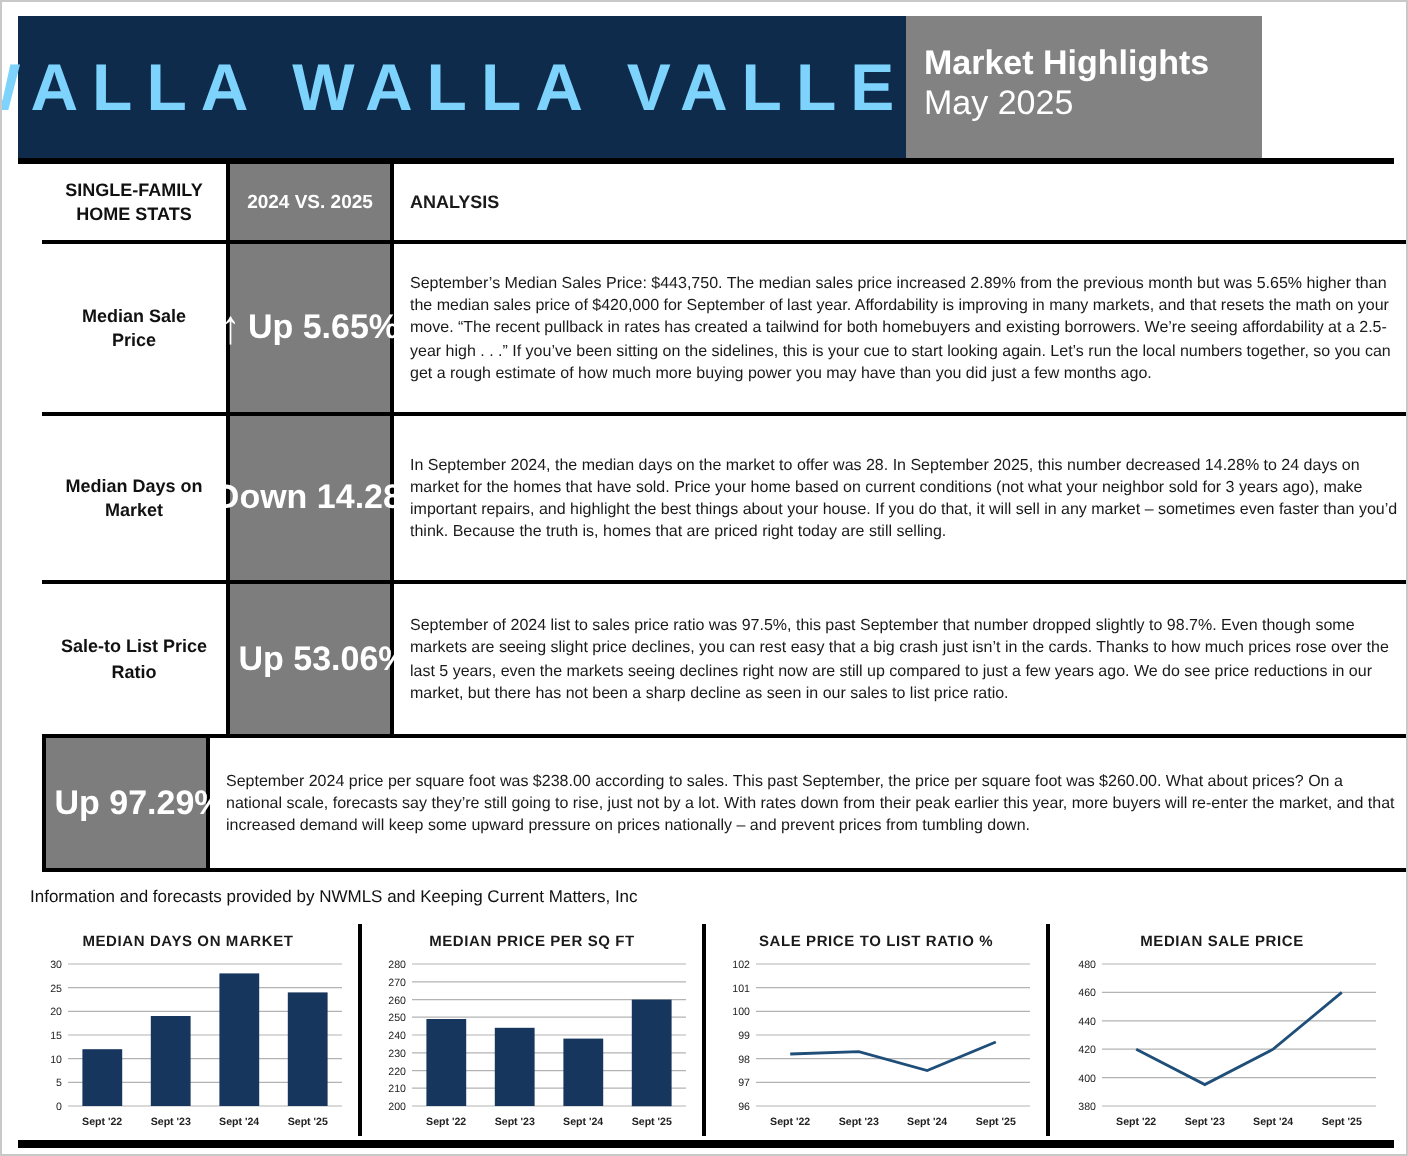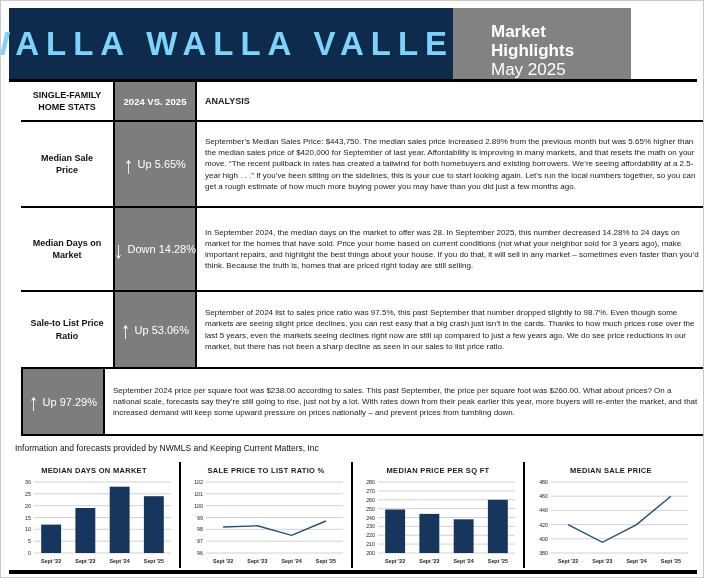--- a/index.html
+++ b/index.html
@@ -10,21 +10,21 @@
   }
   
   .header{position:absolute; left:8px; top:7px; width:688px; height:71px; display:flex;}
   .header-navy{
     width:444px; background:#0f2b4c; color:#7dd3fc; display:flex;
     align-items:center; justify-content:center;
     font-size:33px; letter-spacing:7px; font-weight:700; white-space:nowrap;
   }
   .header-gray{
     width:178px; background:#828282; color:#fff; box-sizing:border-box;
-    padding:15px 0 0 38px;
+    padding:15px 0 0 9px;
   }
   .header-gray .mh-title{font-weight:bold; font-size:17px; line-height:1.1;}
   .header-gray .mh-sub{font-size:17px; line-height:1.2;}
   .header-spacer{flex:1; background:#fff;}
   .header-rule{position:absolute; left:8px; top:78px; width:688px; height:3px; background:#000;}
 
   
   .stats-table{position:absolute; left:20px; top:81px; width:688px;}
   .t-row{display:flex; border-bottom:2px solid #000; box-sizing:border-box;}
   .c-stat{
@@ -39,21 +39,21 @@
   .c-analysis{
     flex:1; box-sizing:border-box; display:flex; align-items:center;
     padding:5px 8px; font-size:8px; line-height:1.38; color:#1a1a1a;
   }
   .hdr .c-stat{font-size:9px;}
   .hdr .c-change{font-weight:bold; font-size:9.5px; text-align:left;}
   .hdr .c-analysis{font-weight:bold; font-size:9px;}
   .row-h{height:40px;}
   .r1{height:86px;} .r2{height:84px;} .r3{height:77px;} .r4{height:67px;}
   .arrow{font-size:19px; line-height:1; font-weight:bold; transform:scaleY(1.25); display:inline-block;}
-  .chg-label{font-weight:normal; font-size:11px; white-space:nowrap;}
+  .chg-label{font-weight:bold; font-size:17px; white-space:nowrap;}
 
   
   .footer-note{position:absolute; left:14px; top:442px; font-size:8.5px; color:#111;}
 
   
   .charts{position:absolute; left:8px; top:461px; width:688px; height:106px; display:flex;}
   .chart-panel{width:172px; box-sizing:border-box; padding-top:4px;}
   .chart-panel.sep{border-right:2px solid #000;}
   .chart-title{
     text-align:center; font-size:7.5px; font-weight:bold; letter-spacing:.3px;
@@ -145,44 +145,20 @@
           <line x1="24" y1="4.0" x2="161" y2="4.0" stroke="#b3b3b3" stroke-width="0.6"></line>
           <text x="21" y="6.0" font-size="5.3" text-anchor="end" fill="#222" font-family="Liberation Sans, sans-serif">30</text>
           <text x="41.1" y="84.5" font-size="5.3" font-weight="bold" text-anchor="middle" fill="#222" font-family="Liberation Sans, sans-serif">Sept '22</text>
           <text x="75.4" y="84.5" font-size="5.3" font-weight="bold" text-anchor="middle" fill="#222" font-family="Liberation Sans, sans-serif">Sept '23</text>
           <text x="109.6" y="84.5" font-size="5.3" font-weight="bold" text-anchor="middle" fill="#222" font-family="Liberation Sans, sans-serif">Sept '24</text>
           <text x="143.9" y="84.5" font-size="5.3" font-weight="bold" text-anchor="middle" fill="#222" font-family="Liberation Sans, sans-serif">Sept '25</text>
           <rect x="31.2" y="46.6" width="19.9" height="28.4" fill="#17365d"></rect>
           <rect x="65.4" y="30.0" width="19.9" height="45.0" fill="#17365d"></rect>
           <rect x="99.7" y="8.7" width="19.9" height="66.3" fill="#17365d"></rect>
           <rect x="133.9" y="18.2" width="19.9" height="56.8" fill="#17365d"></rect>
-        </svg>
-    </div>
-    <div class="chart-panel sep">
-      <div class="chart-title">SALE PRICE TO LIST RATIO %</div>
-      <svg class="chart-svg" width="168" height="88" viewBox="0 0 168 88">
-          <line x1="24" y1="75.0" x2="161" y2="75.0" stroke="#b3b3b3" stroke-width="0.6"></line>
-          <text x="21" y="77.0" font-size="5.3" text-anchor="end" fill="#222" font-family="Liberation Sans, sans-serif">96</text>
-          <line x1="24" y1="63.2" x2="161" y2="63.2" stroke="#b3b3b3" stroke-width="0.6"></line>
-          <text x="21" y="65.2" font-size="5.3" text-anchor="end" fill="#222" font-family="Liberation Sans, sans-serif">97</text>
-          <line x1="24" y1="51.3" x2="161" y2="51.3" stroke="#b3b3b3" stroke-width="0.6"></line>
-          <text x="21" y="53.3" font-size="5.3" text-anchor="end" fill="#222" font-family="Liberation Sans, sans-serif">98</text>
-          <line x1="24" y1="39.5" x2="161" y2="39.5" stroke="#b3b3b3" stroke-width="0.6"></line>
-          <text x="21" y="41.5" font-size="5.3" text-anchor="end" fill="#222" font-family="Liberation Sans, sans-serif">99</text>
-          <line x1="24" y1="27.7" x2="161" y2="27.7" stroke="#b3b3b3" stroke-width="0.6"></line>
-          <text x="21" y="29.7" font-size="5.3" text-anchor="end" fill="#222" font-family="Liberation Sans, sans-serif">100</text>
-          <line x1="24" y1="15.8" x2="161" y2="15.8" stroke="#b3b3b3" stroke-width="0.6"></line>
-          <text x="21" y="17.8" font-size="5.3" text-anchor="end" fill="#222" font-family="Liberation Sans, sans-serif">101</text>
-          <line x1="24" y1="4.0" x2="161" y2="4.0" stroke="#b3b3b3" stroke-width="0.6"></line>
-          <text x="21" y="6.0" font-size="5.3" text-anchor="end" fill="#222" font-family="Liberation Sans, sans-serif">102</text>
-          <text x="41.1" y="84.5" font-size="5.3" font-weight="bold" text-anchor="middle" fill="#222" font-family="Liberation Sans, sans-serif">Sept '22</text>
-          <text x="75.4" y="84.5" font-size="5.3" font-weight="bold" text-anchor="middle" fill="#222" font-family="Liberation Sans, sans-serif">Sept '23</text>
-          <text x="109.6" y="84.5" font-size="5.3" font-weight="bold" text-anchor="middle" fill="#222" font-family="Liberation Sans, sans-serif">Sept '24</text>
-          <text x="143.9" y="84.5" font-size="5.3" font-weight="bold" text-anchor="middle" fill="#222" font-family="Liberation Sans, sans-serif">Sept '25</text>
-          <polyline points="41.1,49.0 75.4,47.8 109.6,57.3 143.9,43.0" fill="none" stroke="#1f4e79" stroke-width="1.4"></polyline>
         </svg>
     </div>
     <div class="chart-panel sep">
       <div class="chart-title">MEDIAN PRICE PER SQ FT</div>
       <svg class="chart-svg" width="168" height="88" viewBox="0 0 168 88">
           <line x1="24" y1="75.0" x2="161" y2="75.0" stroke="#b3b3b3" stroke-width="0.6"></line>
           <text x="21" y="77.0" font-size="5.3" text-anchor="end" fill="#222" font-family="Liberation Sans, sans-serif">200</text>
           <line x1="24" y1="66.1" x2="161" y2="66.1" stroke="#b3b3b3" stroke-width="0.6"></line>
           <text x="21" y="68.1" font-size="5.3" text-anchor="end" fill="#222" font-family="Liberation Sans, sans-serif">210</text>
           <line x1="24" y1="57.3" x2="161" y2="57.3" stroke="#b3b3b3" stroke-width="0.6"></line>
@@ -202,20 +178,44 @@
           <text x="41.1" y="84.5" font-size="5.3" font-weight="bold" text-anchor="middle" fill="#222" font-family="Liberation Sans, sans-serif">Sept '22</text>
           <text x="75.4" y="84.5" font-size="5.3" font-weight="bold" text-anchor="middle" fill="#222" font-family="Liberation Sans, sans-serif">Sept '23</text>
           <text x="109.6" y="84.5" font-size="5.3" font-weight="bold" text-anchor="middle" fill="#222" font-family="Liberation Sans, sans-serif">Sept '24</text>
           <text x="143.9" y="84.5" font-size="5.3" font-weight="bold" text-anchor="middle" fill="#222" font-family="Liberation Sans, sans-serif">Sept '25</text>
           <rect x="31.2" y="31.5" width="19.9" height="43.5" fill="#17365d"></rect>
           <rect x="65.4" y="35.9" width="19.9" height="39.1" fill="#17365d"></rect>
           <rect x="99.7" y="41.3" width="19.9" height="33.7" fill="#17365d"></rect>
           <rect x="133.9" y="21.8" width="19.9" height="53.3" fill="#17365d"></rect>
         </svg>
     </div>
+    <div class="chart-panel sep">
+      <div class="chart-title">SALE PRICE TO LIST RATIO %</div>
+      <svg class="chart-svg" width="168" height="88" viewBox="0 0 168 88">
+          <line x1="24" y1="75.0" x2="161" y2="75.0" stroke="#b3b3b3" stroke-width="0.6"></line>
+          <text x="21" y="77.0" font-size="5.3" text-anchor="end" fill="#222" font-family="Liberation Sans, sans-serif">96</text>
+          <line x1="24" y1="63.2" x2="161" y2="63.2" stroke="#b3b3b3" stroke-width="0.6"></line>
+          <text x="21" y="65.2" font-size="5.3" text-anchor="end" fill="#222" font-family="Liberation Sans, sans-serif">97</text>
+          <line x1="24" y1="51.3" x2="161" y2="51.3" stroke="#b3b3b3" stroke-width="0.6"></line>
+          <text x="21" y="53.3" font-size="5.3" text-anchor="end" fill="#222" font-family="Liberation Sans, sans-serif">98</text>
+          <line x1="24" y1="39.5" x2="161" y2="39.5" stroke="#b3b3b3" stroke-width="0.6"></line>
+          <text x="21" y="41.5" font-size="5.3" text-anchor="end" fill="#222" font-family="Liberation Sans, sans-serif">99</text>
+          <line x1="24" y1="27.7" x2="161" y2="27.7" stroke="#b3b3b3" stroke-width="0.6"></line>
+          <text x="21" y="29.7" font-size="5.3" text-anchor="end" fill="#222" font-family="Liberation Sans, sans-serif">100</text>
+          <line x1="24" y1="15.8" x2="161" y2="15.8" stroke="#b3b3b3" stroke-width="0.6"></line>
+          <text x="21" y="17.8" font-size="5.3" text-anchor="end" fill="#222" font-family="Liberation Sans, sans-serif">101</text>
+          <line x1="24" y1="4.0" x2="161" y2="4.0" stroke="#b3b3b3" stroke-width="0.6"></line>
+          <text x="21" y="6.0" font-size="5.3" text-anchor="end" fill="#222" font-family="Liberation Sans, sans-serif">102</text>
+          <text x="41.1" y="84.5" font-size="5.3" font-weight="bold" text-anchor="middle" fill="#222" font-family="Liberation Sans, sans-serif">Sept '22</text>
+          <text x="75.4" y="84.5" font-size="5.3" font-weight="bold" text-anchor="middle" fill="#222" font-family="Liberation Sans, sans-serif">Sept '23</text>
+          <text x="109.6" y="84.5" font-size="5.3" font-weight="bold" text-anchor="middle" fill="#222" font-family="Liberation Sans, sans-serif">Sept '24</text>
+          <text x="143.9" y="84.5" font-size="5.3" font-weight="bold" text-anchor="middle" fill="#222" font-family="Liberation Sans, sans-serif">Sept '25</text>
+          <polyline points="41.1,49.0 75.4,47.8 109.6,57.3 143.9,43.0" fill="none" stroke="#1f4e79" stroke-width="1.4"></polyline>
+        </svg>
+    </div>
     <div class="chart-panel">
       <div class="chart-title">MEDIAN SALE PRICE</div>
       <svg class="chart-svg" width="168" height="88" viewBox="0 0 168 88">
           <line x1="24" y1="75.0" x2="161" y2="75.0" stroke="#b3b3b3" stroke-width="0.6"></line>
           <text x="21" y="77.0" font-size="5.3" text-anchor="end" fill="#222" font-family="Liberation Sans, sans-serif">380</text>
           <line x1="24" y1="60.8" x2="161" y2="60.8" stroke="#b3b3b3" stroke-width="0.6"></line>
           <text x="21" y="62.8" font-size="5.3" text-anchor="end" fill="#222" font-family="Liberation Sans, sans-serif">400</text>
           <line x1="24" y1="46.6" x2="161" y2="46.6" stroke="#b3b3b3" stroke-width="0.6"></line>
           <text x="21" y="48.6" font-size="5.3" text-anchor="end" fill="#222" font-family="Liberation Sans, sans-serif">420</text>
           <line x1="24" y1="32.4" x2="161" y2="32.4" stroke="#b3b3b3" stroke-width="0.6"></line>

